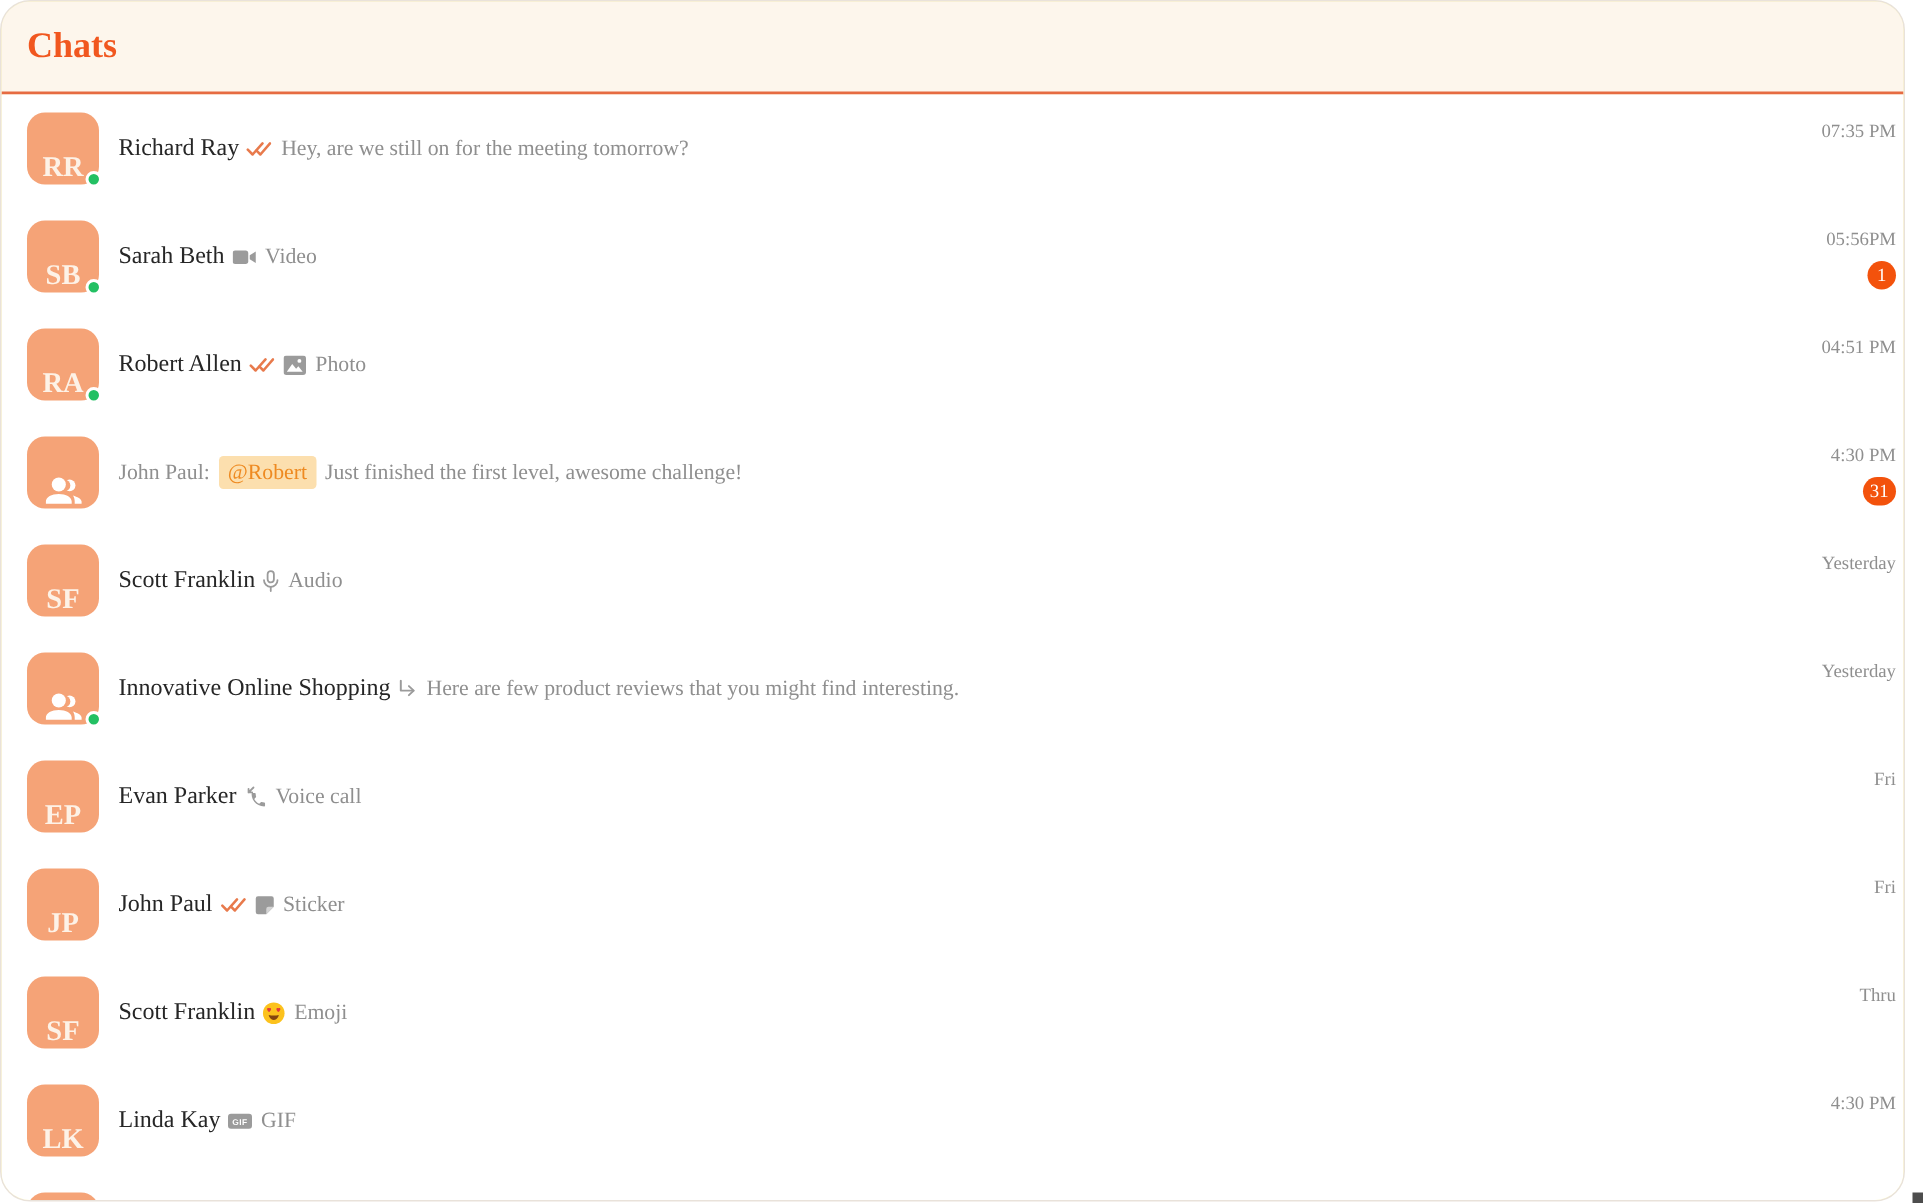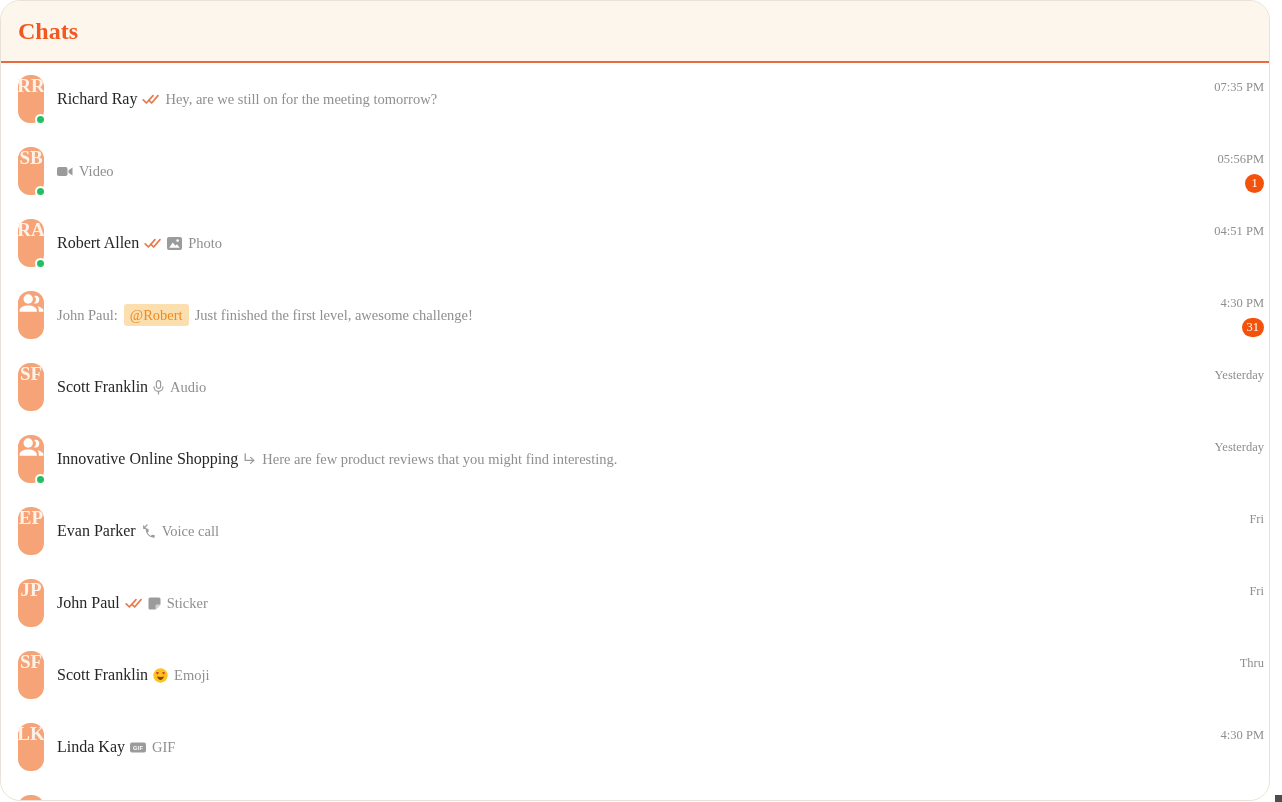--- a/index.html
+++ b/index.html
@@ -21,23 +21,23 @@
   }
   .header {
     height: 62px; background: var(--header-bg);
     border-bottom: 2px solid var(--header-border);
     display: flex; align-items: center; padding: 0 17px;
   }
   .title { font-size: 24px; font-weight: 700; color: var(--accent); margin: 0; }
   .list { background: #fff; }
   .row { display: flex; align-items: center; height: 72px; padding: 0 5px 0 17px; }
   .avatar {
-    position: relative; width: 26px; height: 48px; border-radius: 12px;
+    position: relative; width: 48px; height: 48px; border-radius: 12px;
     background: var(--avatar-bg); color: var(--avatar-ini);
-    display: flex; align-items: flex-start; justify-content: center;
+    display: flex; align-items: flex-end; justify-content: center;
     font-size: 19px; font-weight: 700; flex-shrink: 0;
   }
   .gicon { display: inline-flex; }
   .dot {
     position: absolute; right: -2px; bottom: -2px; width: 11px; height: 11px;
     border-radius: 50%; background: var(--online); border: 2px solid #fff;
   }
   .main { flex: 1; min-width: 0; margin-left: 13px; display: flex; gap: 5px; }
   .name { font-size: 16px; line-height: 20px; color: var(--name); }
   .preview {
@@ -86,20 +86,21 @@
           <div class="time">07:35 PM</div>
           <div class="badge-slot"></div>
         </div>
       </div>
       <div class="row">
         <div class="avatar">
           <span class="initials">SB</span>
           <span class="dot"></span>
         </div>
         <div class="main">
+          <div class="name">Sarah Beth</div>
           <div class="preview">
             <span class="picon">
               <svg width="16" height="11" viewBox="0 0 16 11">
                 <rect x="0" y="1" width="10.5" height="9" rx="1.8" fill="#9b9b9b"></rect>
                 <path d="M11.5 4.2 15.5 1.6 V9.4 L11.5 6.8 Z" fill="#9b9b9b"></path>
               </svg>
             </span>
             <span class="ptext">Video</span>
           </div>
         </div>

